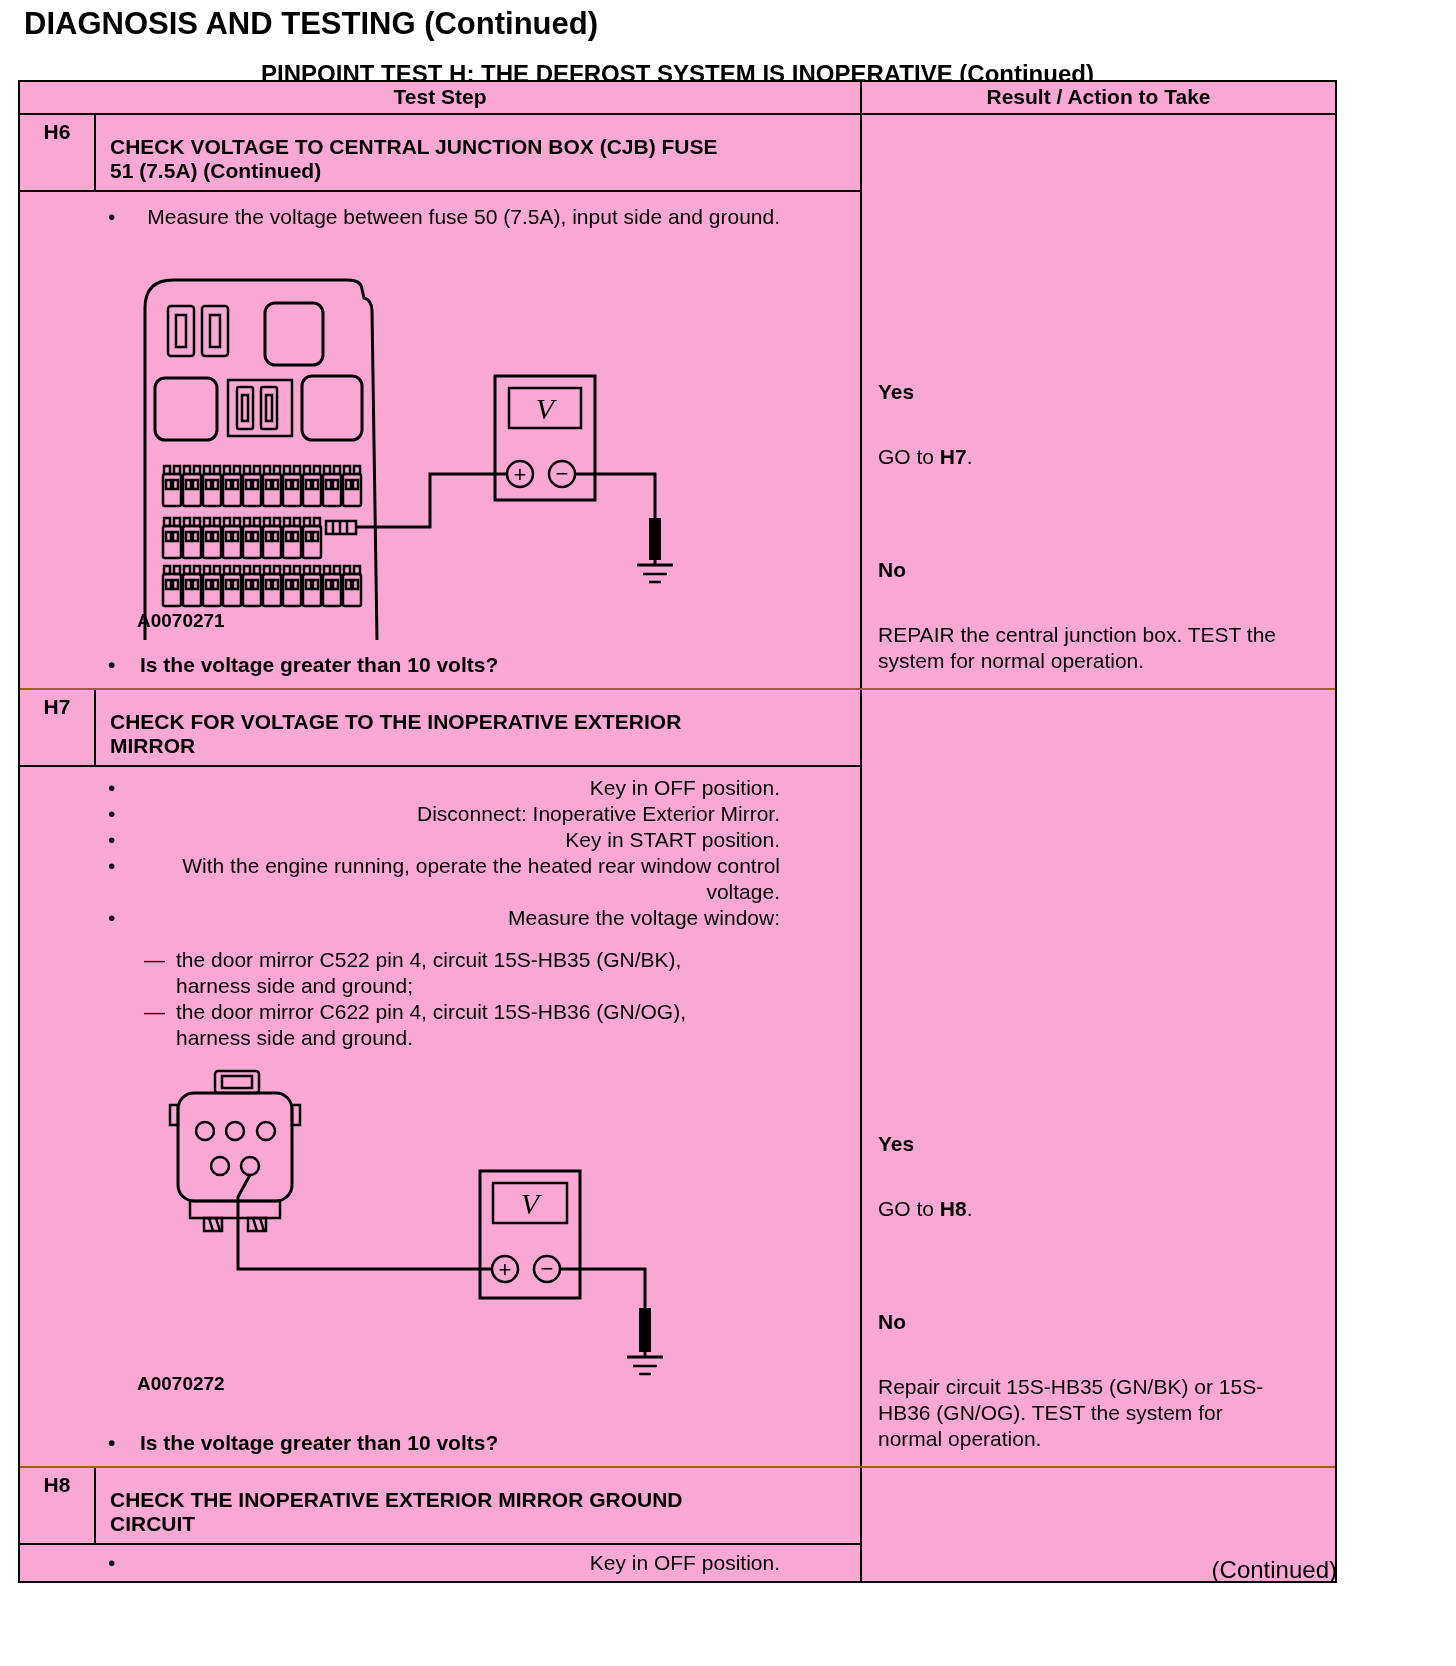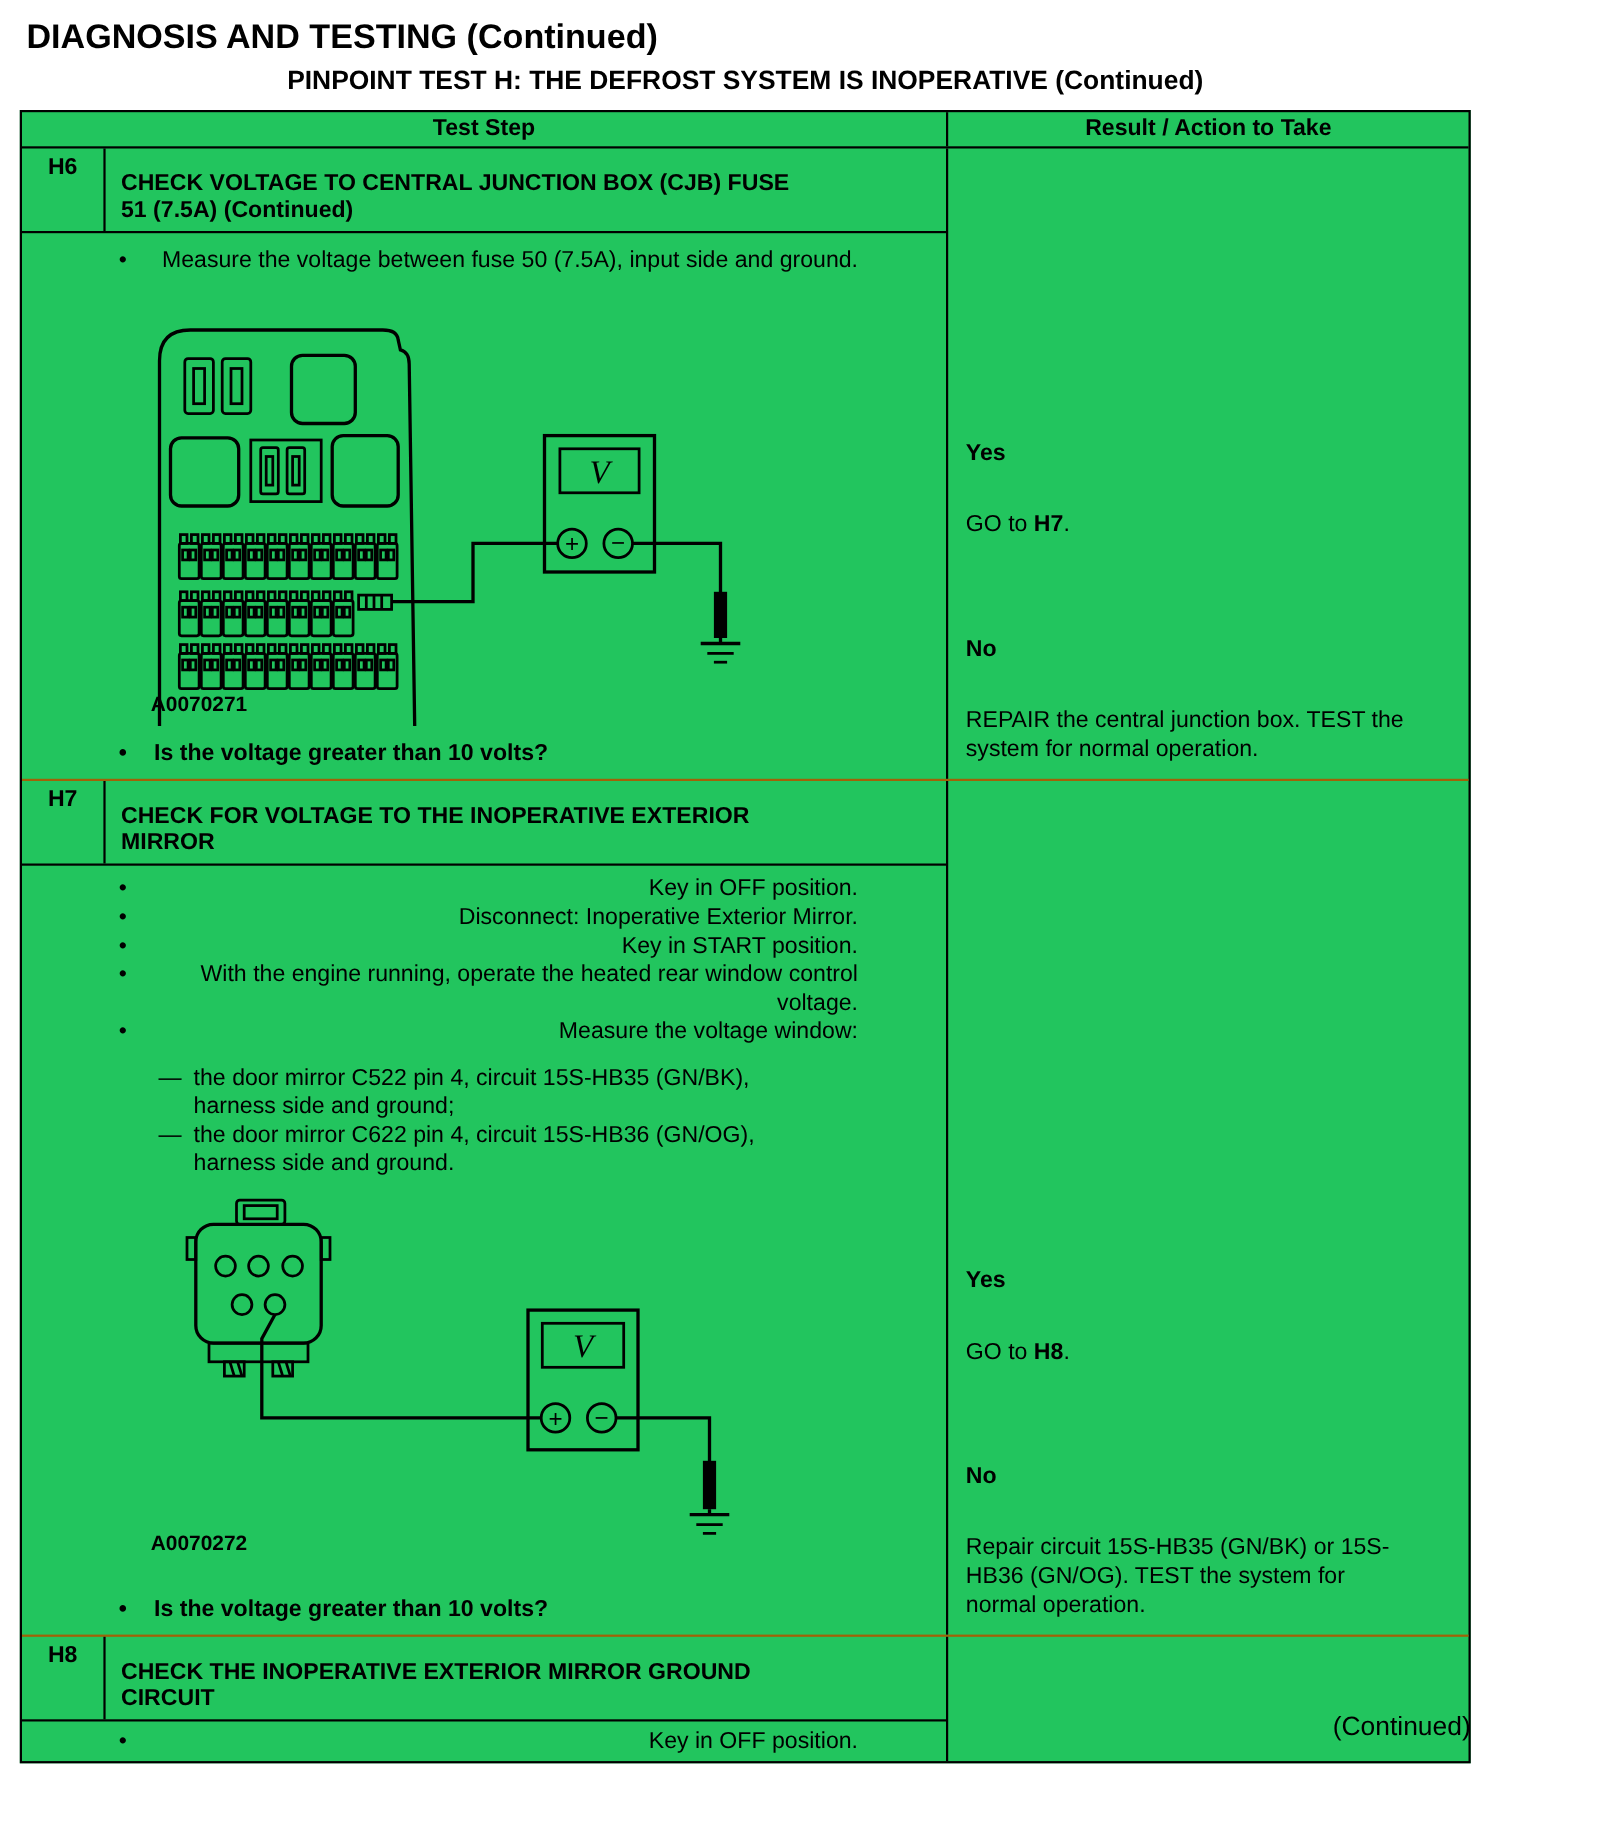--- a/index.html
+++ b/index.html
@@ -1,22 +1,22 @@
 <!DOCTYPE html>
 <html><head>
 <meta charset="utf-8">
 <style>
   * { margin:0; padding:0; box-sizing:border-box; }
   html,body { background:#ffffff; }
   .page { position:relative; width:1456px; height:1666px; background:#fff; color:#000;
           font-family:"Liberation Sans", sans-serif; overflow:hidden; }
-  .page-title { position:absolute; left:24px; top:6px; font-size:31px; font-weight:bold;margin-top:10px; }
+  .page-title { position:absolute; left:24px; top:6px; font-size:31px; font-weight:bold; }
   .subtitle { position:absolute; left:18px; top:60px; width:1319px; text-align:center;
               font-size:24px; font-weight:bold; }
-  .dtable { position:absolute; left:18px; top:100px; width:1319px; border:2px solid #000; background:#22c55e; }
+  .dtable { position:absolute; left:18px; top:80px; width:1319px; border:2px solid #000; background:#f9a8d4; }
   .thead { display:flex; border-bottom:2px solid #000; font-weight:bold; font-size:21px; }
   .th-left { width:842px; border-right:2px solid #000; text-align:center; padding:3px 0 4px 0; }
   .th-right { flex:1; text-align:center; padding:3px 0 4px 0; }
   .trow { display:flex; }
   .trow.bb { border-bottom:2px solid #a16207; }
   .cell-left { width:842px; border-right:2px solid #000; display:flex; flex-direction:column; }
   .step-head { display:flex; border-bottom:2px solid #000; }
   .step-id { width:76px; border-right:2px solid #000; font-weight:bold; font-size:21px;
              text-align:center; padding-top:5px; }
   .step-title { flex:1; padding:5px 10px 7px 14px; font-weight:bold; font-size:21px; line-height:24px;margin-top:15px; }

